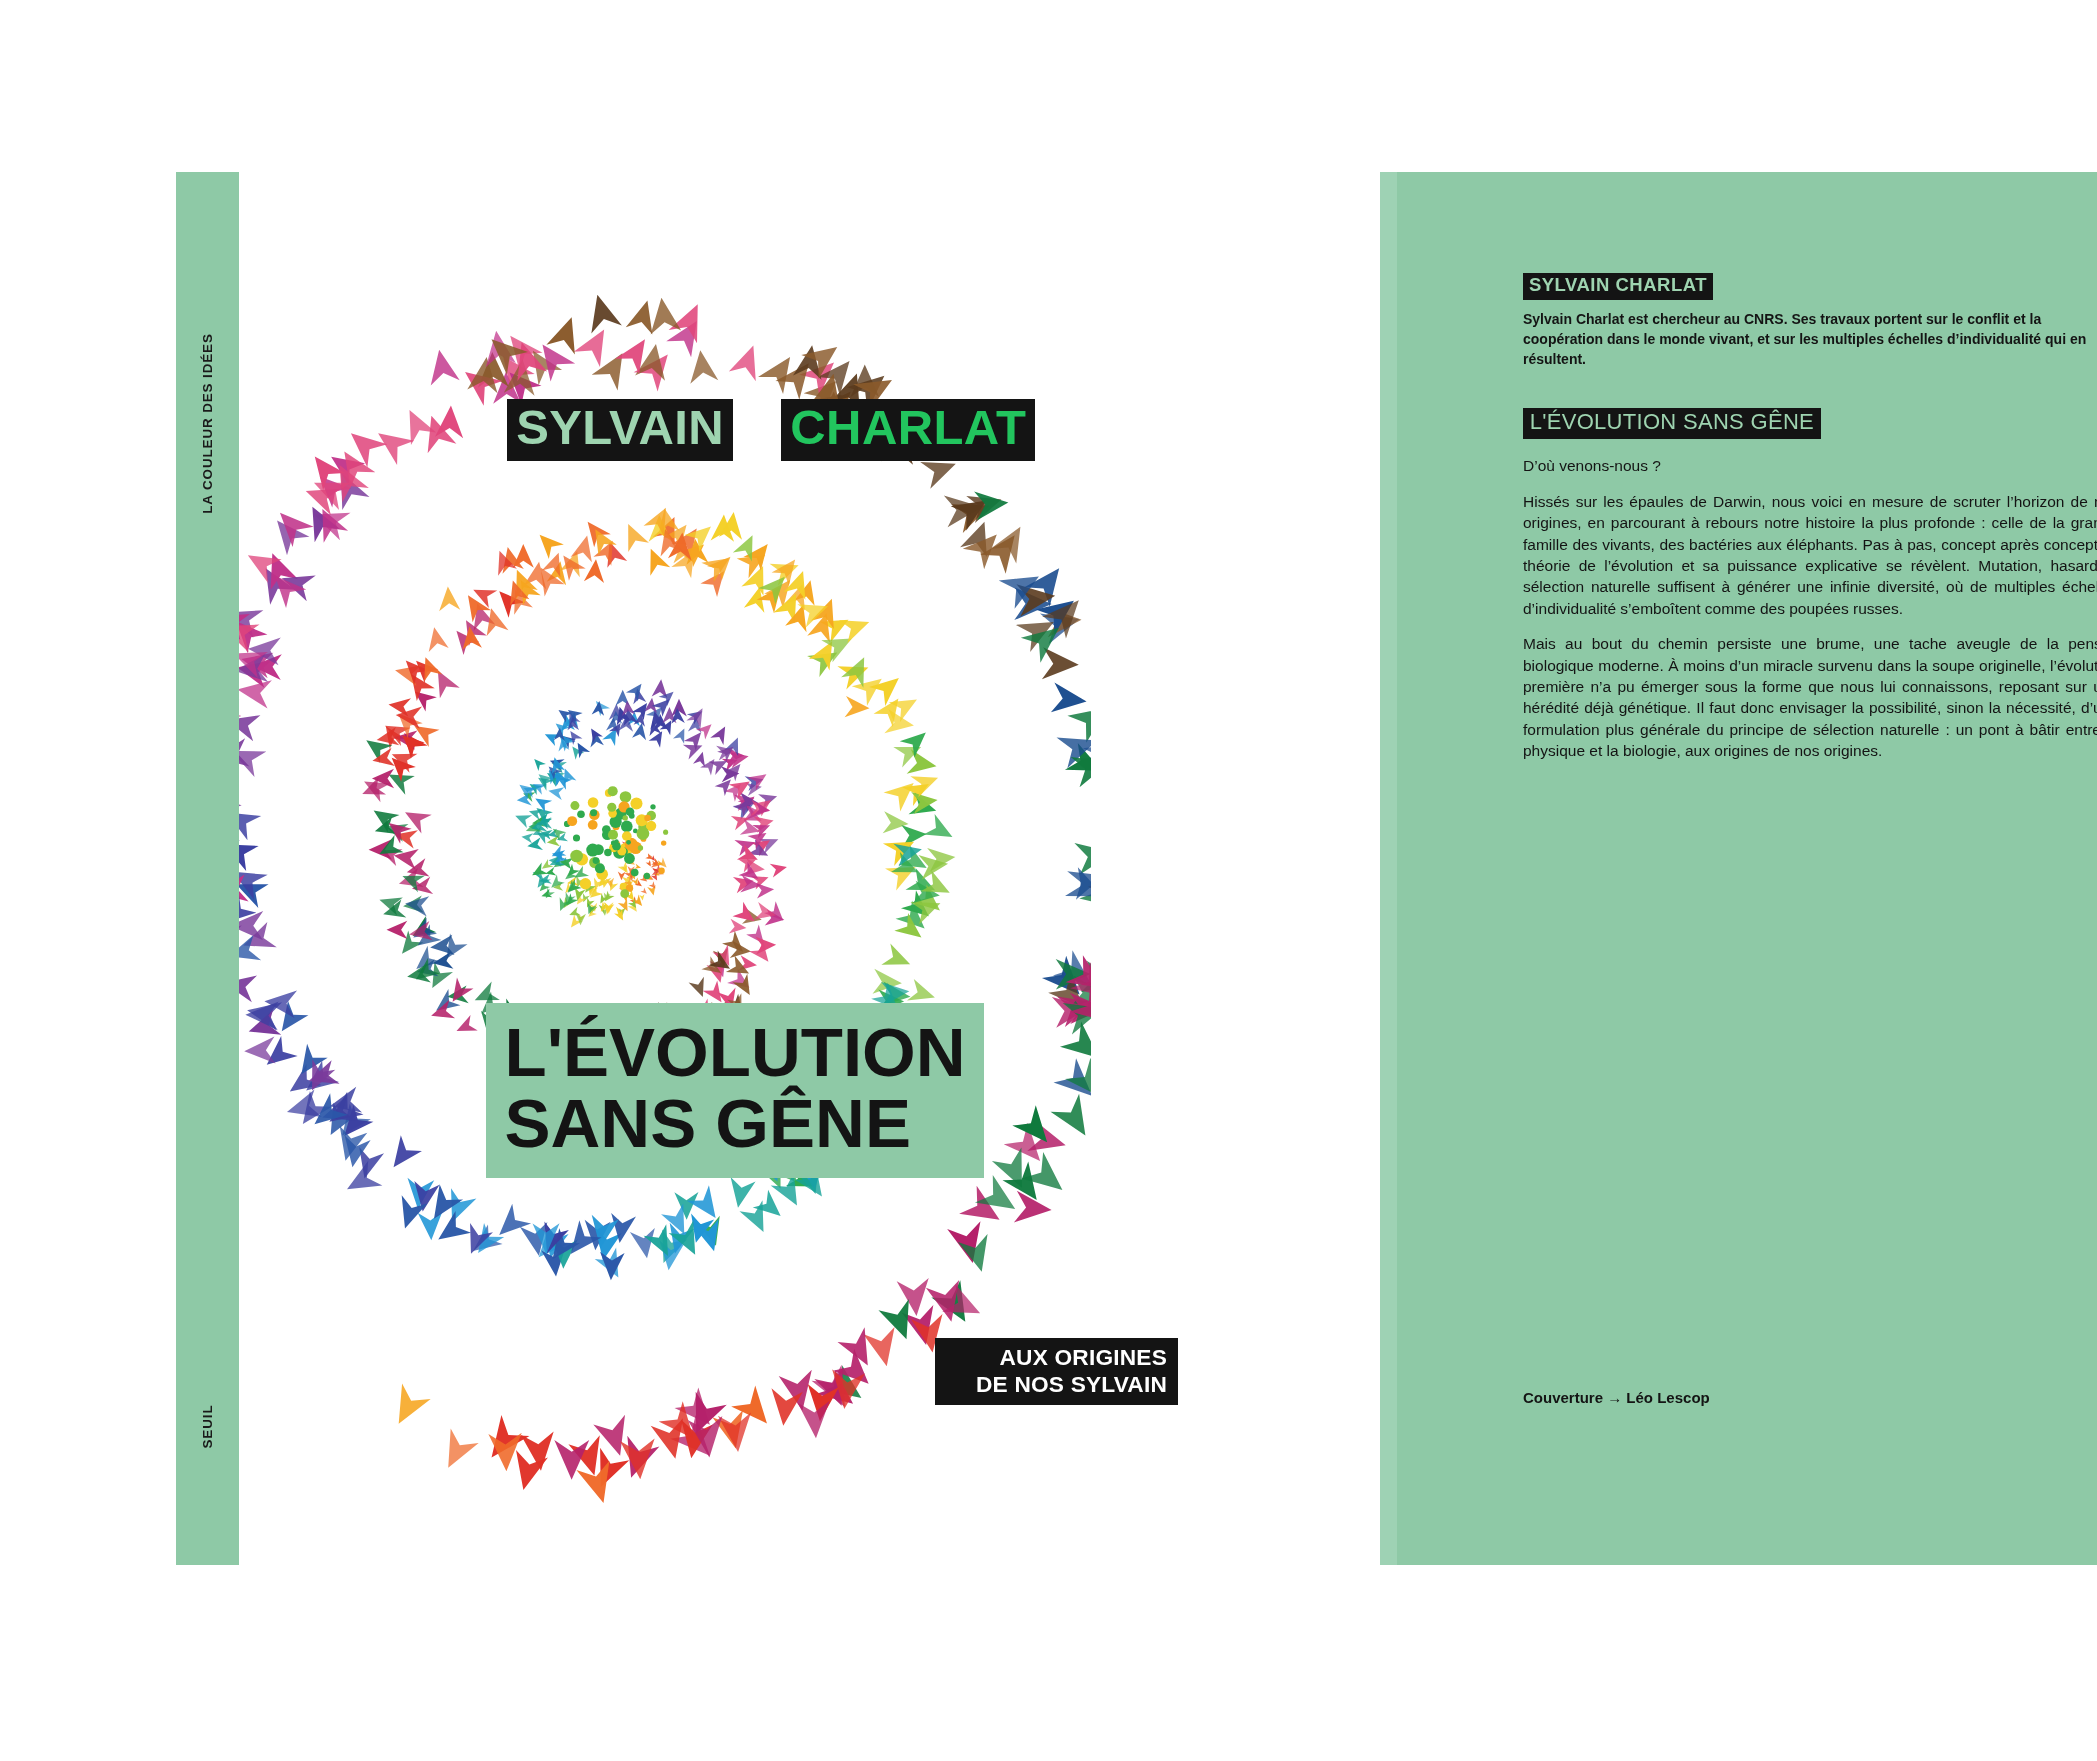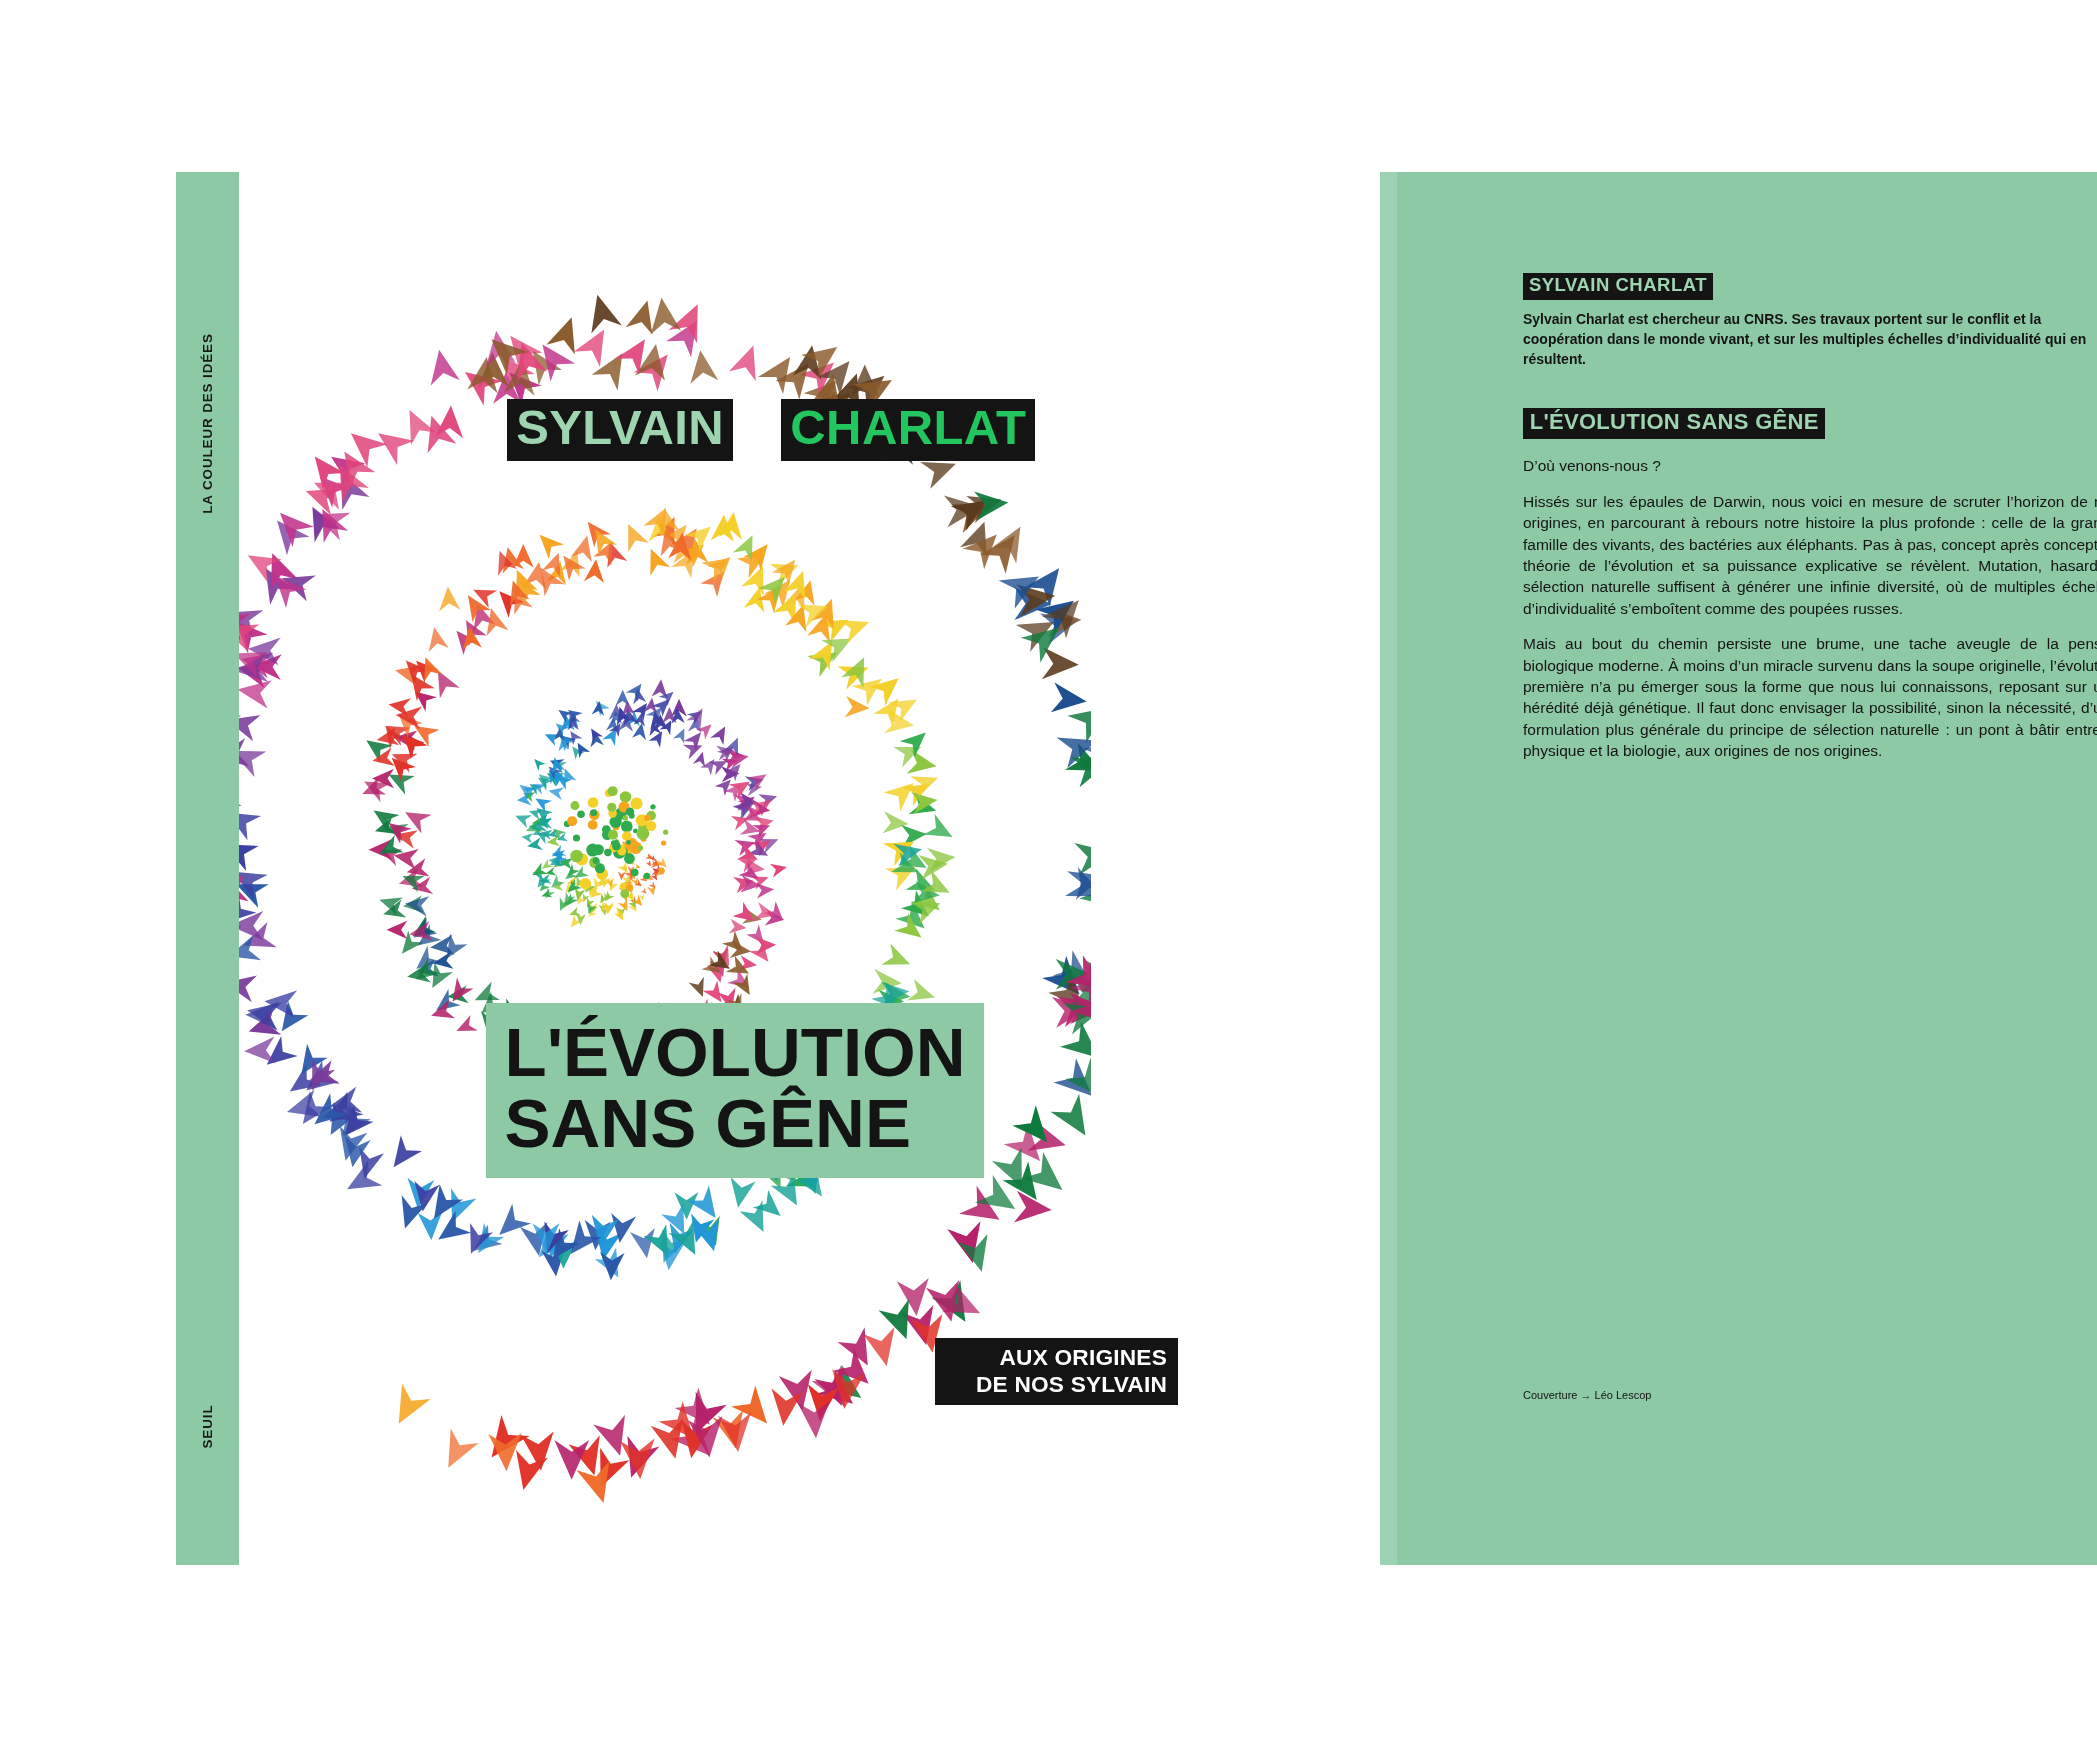--- a/index.html
+++ b/index.html
@@ -176,21 +176,21 @@
     color: #141414;
     font-weight: 600;
     width: 583px;
   }
   .tag-title {
     display: inline-block;
     margin-top: 38px;
     background: #141414;
     color: #9ed4b0;
     font-size: 22px;
-    font-weight: bold;
+    font-weight: normal;
     letter-spacing: 0.3px;
     padding: 3.4px 6.7px 5.9px 6.7px;
     line-height: 1.0;
   }
   .lead-question {
     margin-top: 16px;
     font-size: 15.5px;
     color: #141414;
     line-height: 1.4;
   }
@@ -199,23 +199,23 @@
     font-size: 15.5px;
     line-height: 1.38;
     color: #141414;
     text-align: justify;
     width: 596px;
   }
   .credit {
     position: absolute;
     left: 143px;
     top: 1217px;
-    font-size: 11px;
+    font-size: 15px;
     color: #141414;
-    font-weight: 400;
+    font-weight: 700;
   }
 </style>
 </head>
 <body>
 
 <div class="front-cover">
 
   <div class="spine-strip"></div>
 
   <div class="spine-collection">

